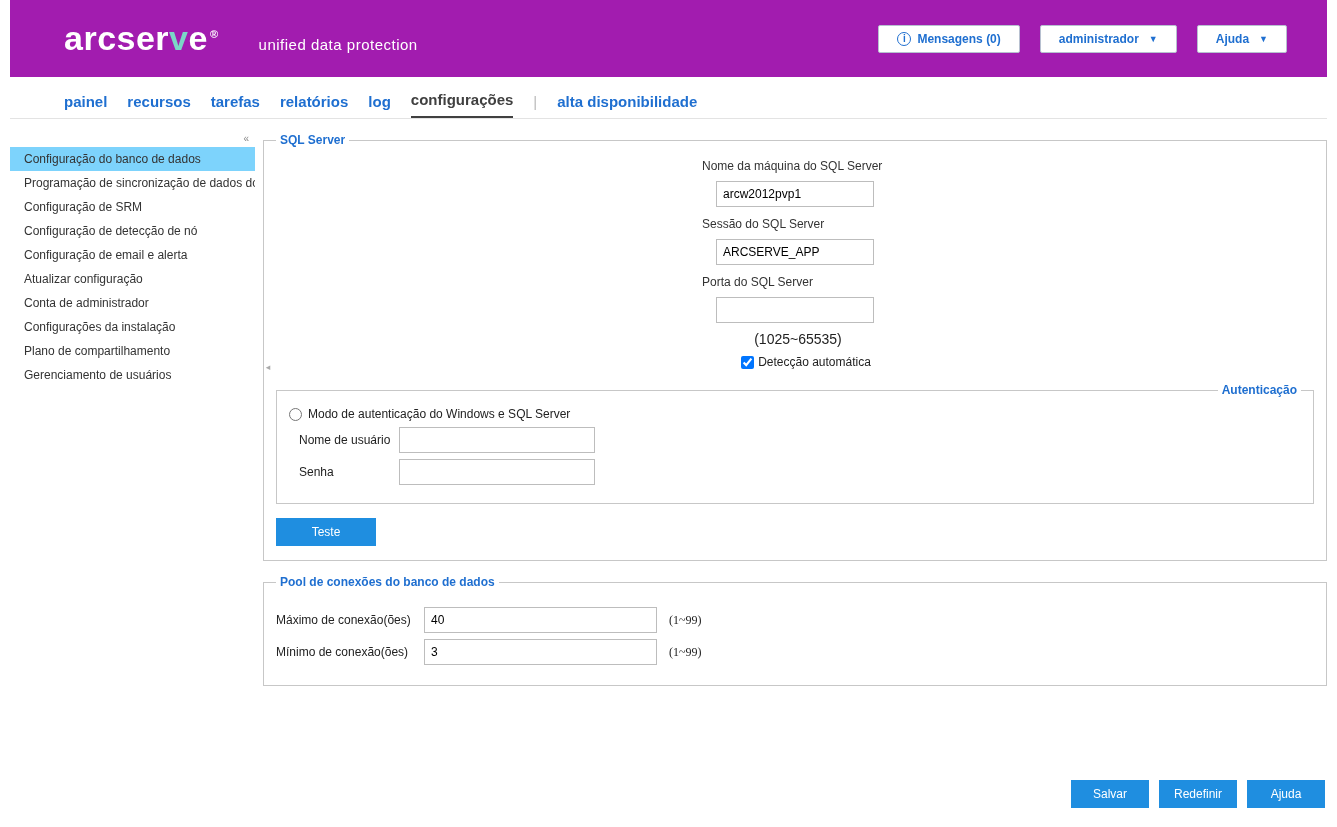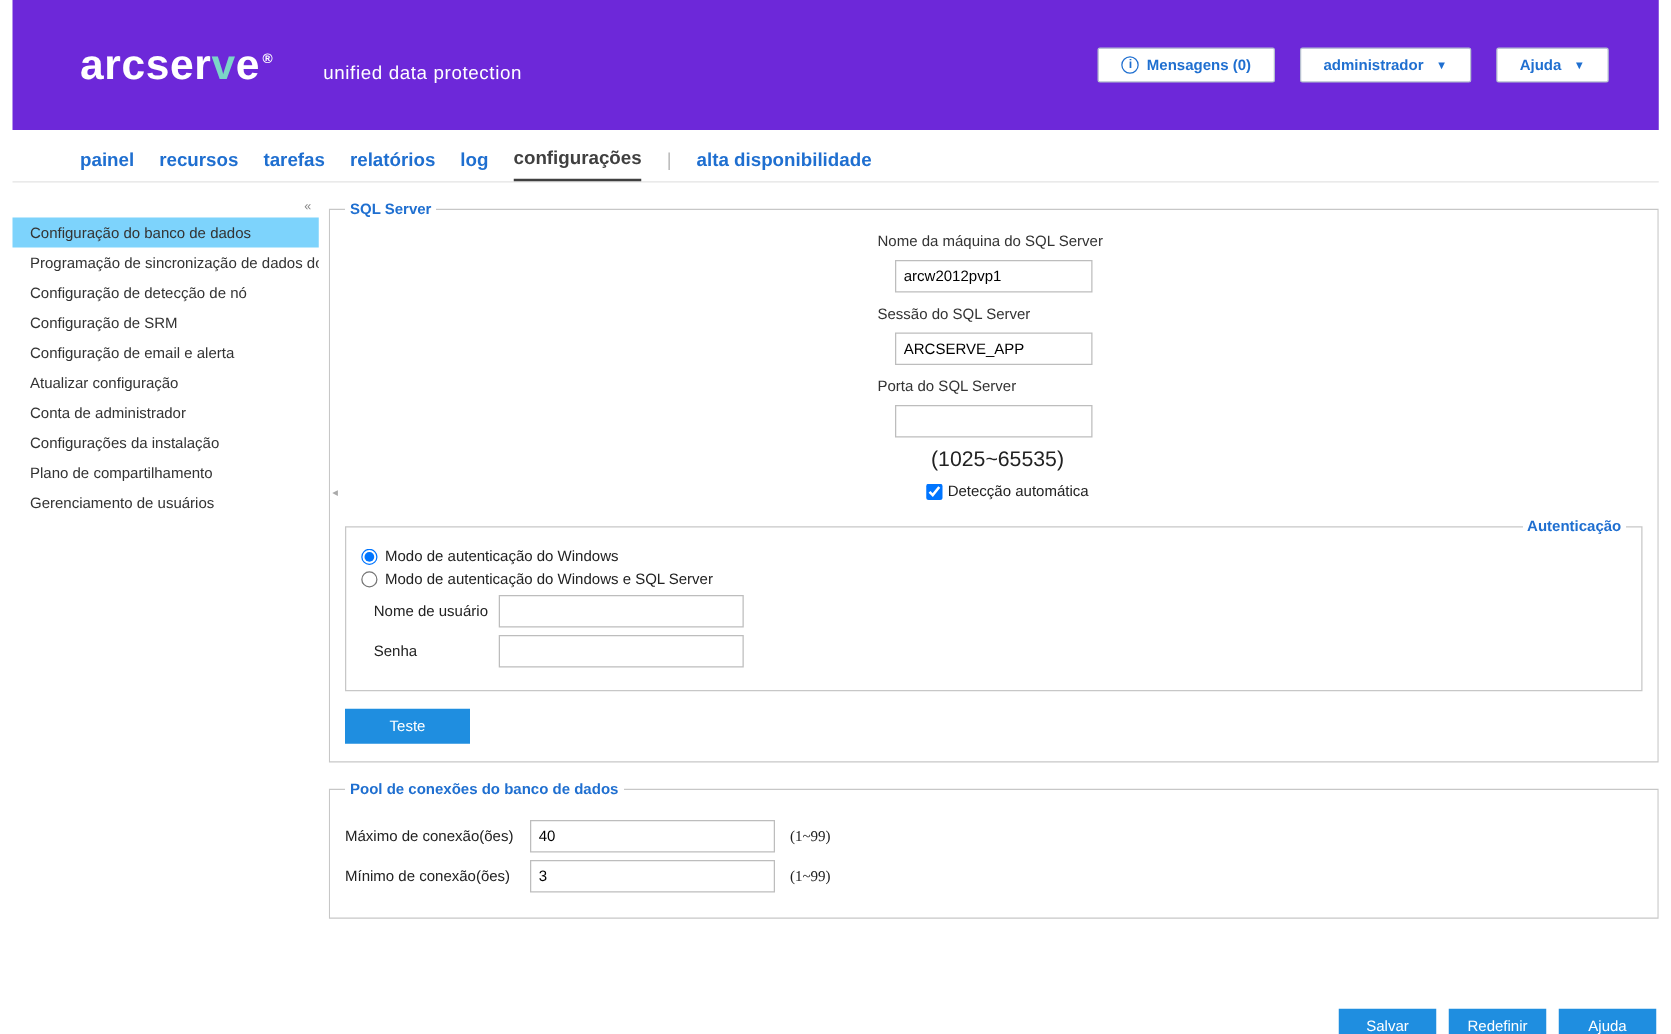--- a/index.html
+++ b/index.html
@@ -6,23 +6,23 @@
   body {
     margin: 0;
     font-family: Arial, Helvetica, sans-serif;
     font-size: 12px;
     background: #fff;
     color: #222;
   }
 
   
   .header {
-    background: #6d28d9;
+    background: #a21caf;
     color: #fff;
-    height: 104px;
+    height: 77px;
     display: flex;
     align-items: center;
     padding: 0 40px 0 54px;
     margin: 0 10px;
   }
   .brand {
     display: flex;
     align-items: baseline;
     gap: 0;
     flex: 0 0 auto;
@@ -165,21 +165,21 @@
   }
   .row input[type="text"],
   .row input[type="password"] {
     width: 158px;
     height: 26px;
     border: 1px solid #bdbdbd;
     padding: 2px 6px;
     font-size: 12px;
   }
   .row .hint {
-    font-size: 17px;
+    font-size: 14px;
     color: #222;
     margin-left: 6px;
   }
   .chk-wrap {
     display: inline-flex;
     align-items: center;
     gap: 4px;
     margin-left: 6px;
     font-size: 12px;
     padding-left: 16px;
@@ -226,21 +226,21 @@
     display: flex;
     align-items: center;
     margin: 6px 0;
     gap: 8px;
   }
   .pool-row label.pl {
     width: 140px;
     font-size: 12px;
   }
   .pool-row input {
-    width: 196px;
+    width: 233px;
     height: 26px;
     border: 1px solid #bdbdbd;
     padding: 2px 6px;
     font-size: 12px;
   }
   .pool-row .hint { font-size: 12px; margin-left: 4px; font-family: Liberation Serif, serif; }
 
   
   .footer {
     display: flex;
@@ -311,22 +311,22 @@
 
 <div class="main">
 
   <div class="sidebar">
     <div class="collapse-wrap">
       <span style="cursor:pointer">«</span>
     </div>
     <div class="side-list">
       <div class="side-item active">Configuração do banco de dados</div>
       <div class="side-item">Programação de sincronização de dados do</div>
+      <div class="side-item">Configuração de SRM</div>
       <div class="side-item">Configuração de detecção de nó</div>
-      <div class="side-item">Configuração de SRM</div>
       <div class="side-item">Configuração de email e alerta</div>
       <div class="side-item">Atualizar configuração</div>
       <div class="side-item">Conta de administrador</div>
       <div class="side-item">Configurações da instalação</div>
       <div class="side-item">Plano de compartilhamento</div>
       <div class="side-item">Gerenciamento de usuários</div>
     </div>
   </div>
 
   <div class="content">
@@ -354,24 +354,20 @@
           <label class="chk-wrap">
             <input type="checkbox" checked="" style="">
             <span>Detecção automática</span>
           </label>
         </div>
 
         
         <fieldset class="inner">
           <legend>Autenticação</legend>
 
-          <div class="radio-line">
-            <input type="radio" name="authmode" checked="" style="">
-            <span>Modo de autenticação do Windows</span>
-          </div>
           <div class="radio-line">
             <input type="radio" name="authmode" style="">
             <span>Modo de autenticação do Windows e SQL Server</span>
           </div>
 
           <div class="sub-row">
             <label class="fld2">Nome de usuário</label>
             <input type="text" value="" style="">
           </div>
           <div class="sub-row">

